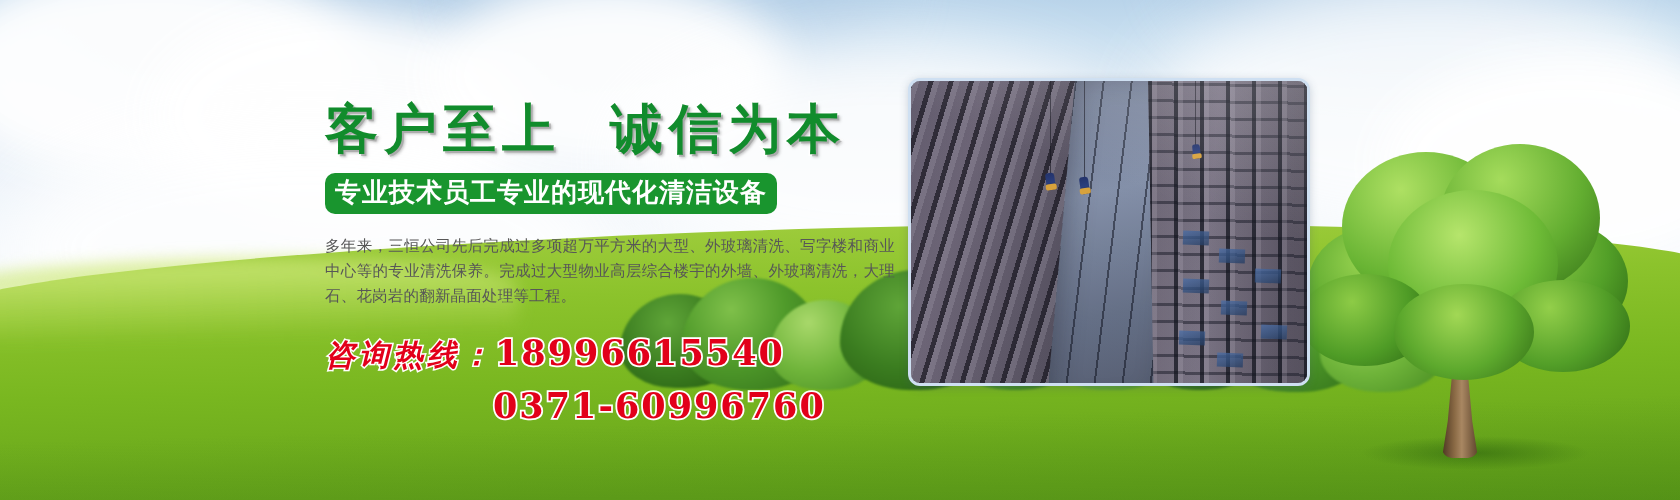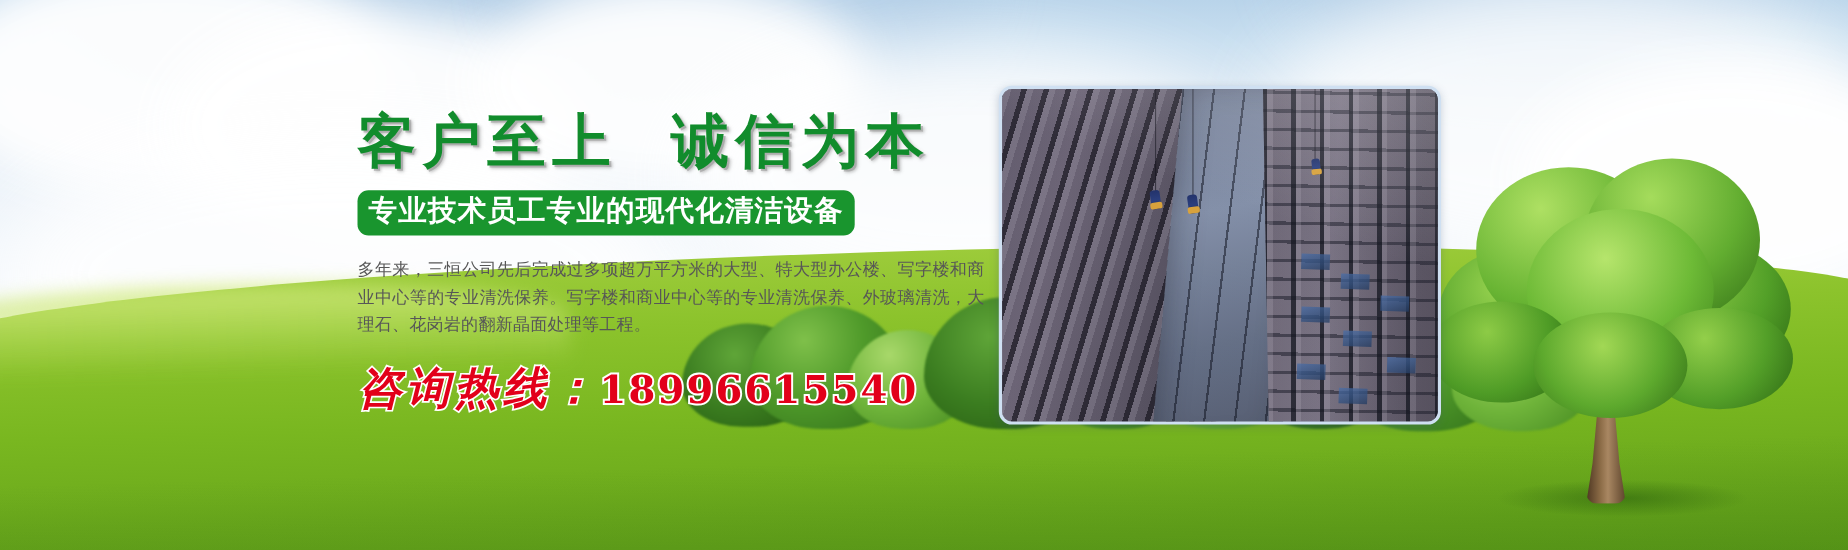--- a/index.html
+++ b/index.html
@@ -173,21 +173,21 @@
 
   .hotline-wrap {
     margin-top:22px;
     line-height:46px;
     white-space:nowrap;
   }
   .hotline-label {
     font-family:"DejaVu Serif","Liberation Serif",serif;
     font-weight:bold;
     font-style:italic;
-    font-size:40px;
+    font-size:30px;
     letter-spacing:4px;
     color:#e2001a;
     -webkit-text-stroke:3px #ffffff;
     paint-order:stroke fill;
   }
   .hotline-num {
     font-family:"DejaVu Serif","Liberation Serif",serif;
     font-weight:bold;
     font-size:35px;
     letter-spacing:2px;
@@ -356,25 +356,28 @@
     <div class="canopy" style="left:206px; top:146px; width:134px;height:92px;  background:radial-gradient(circle at 40% 30%,#93cf4a 0%,#539f28 55%,#2c6613 100%);"></div>
     <div class="canopy" style="left:104px; top:150px; width:140px;height:96px;  background:radial-gradient(circle at 45% 32%,#a2d855 0%,#5da92d 55%,#316c15 100%);"></div>
   </div>
 
   <div class="copy">
 
     <div class="headline">客户至上  诚信为本</div>
 
     <div class="subbar">专业技术员工专业的现代化清洁设备</div>
 
-    <p class="para">多年来，三恒公司先后完成过多项超万平方米的大型、特大型办公楼、写字楼和商业中心等的专业清洗保养。写字楼和商业中心等的专业清洗保养、外玻璃清洗，大理石、花岗岩的翻新晶面处理等工程。</p>
+    <p class="para">多年来，三恒公司先后完成过多项超万平方米的大型、外玻璃清洗、写字楼和商业中心等的专业清洗保养。完成过大型物业高层综合楼宇的外墙、外玻璃清洗，大理石、花岗岩的翻新晶面处理等工程。</p>
 
     <div class="hotline-wrap">
       <div>
         <span class="hotline-label">咨询热线：</span><span class="hotline-num">18996615540</span>
+      </div>
+      <div class="hotline-row2">
+        <span class="hotline-num">0371-60996760</span>
       </div>
     </div>
   </div>
 
   <div class="photo">
     <div class="photo-inner">
       <div class="ph-sky"></div>
 
       <div class="tower-l"></div>
       <div class="tower-l-fins"></div>

